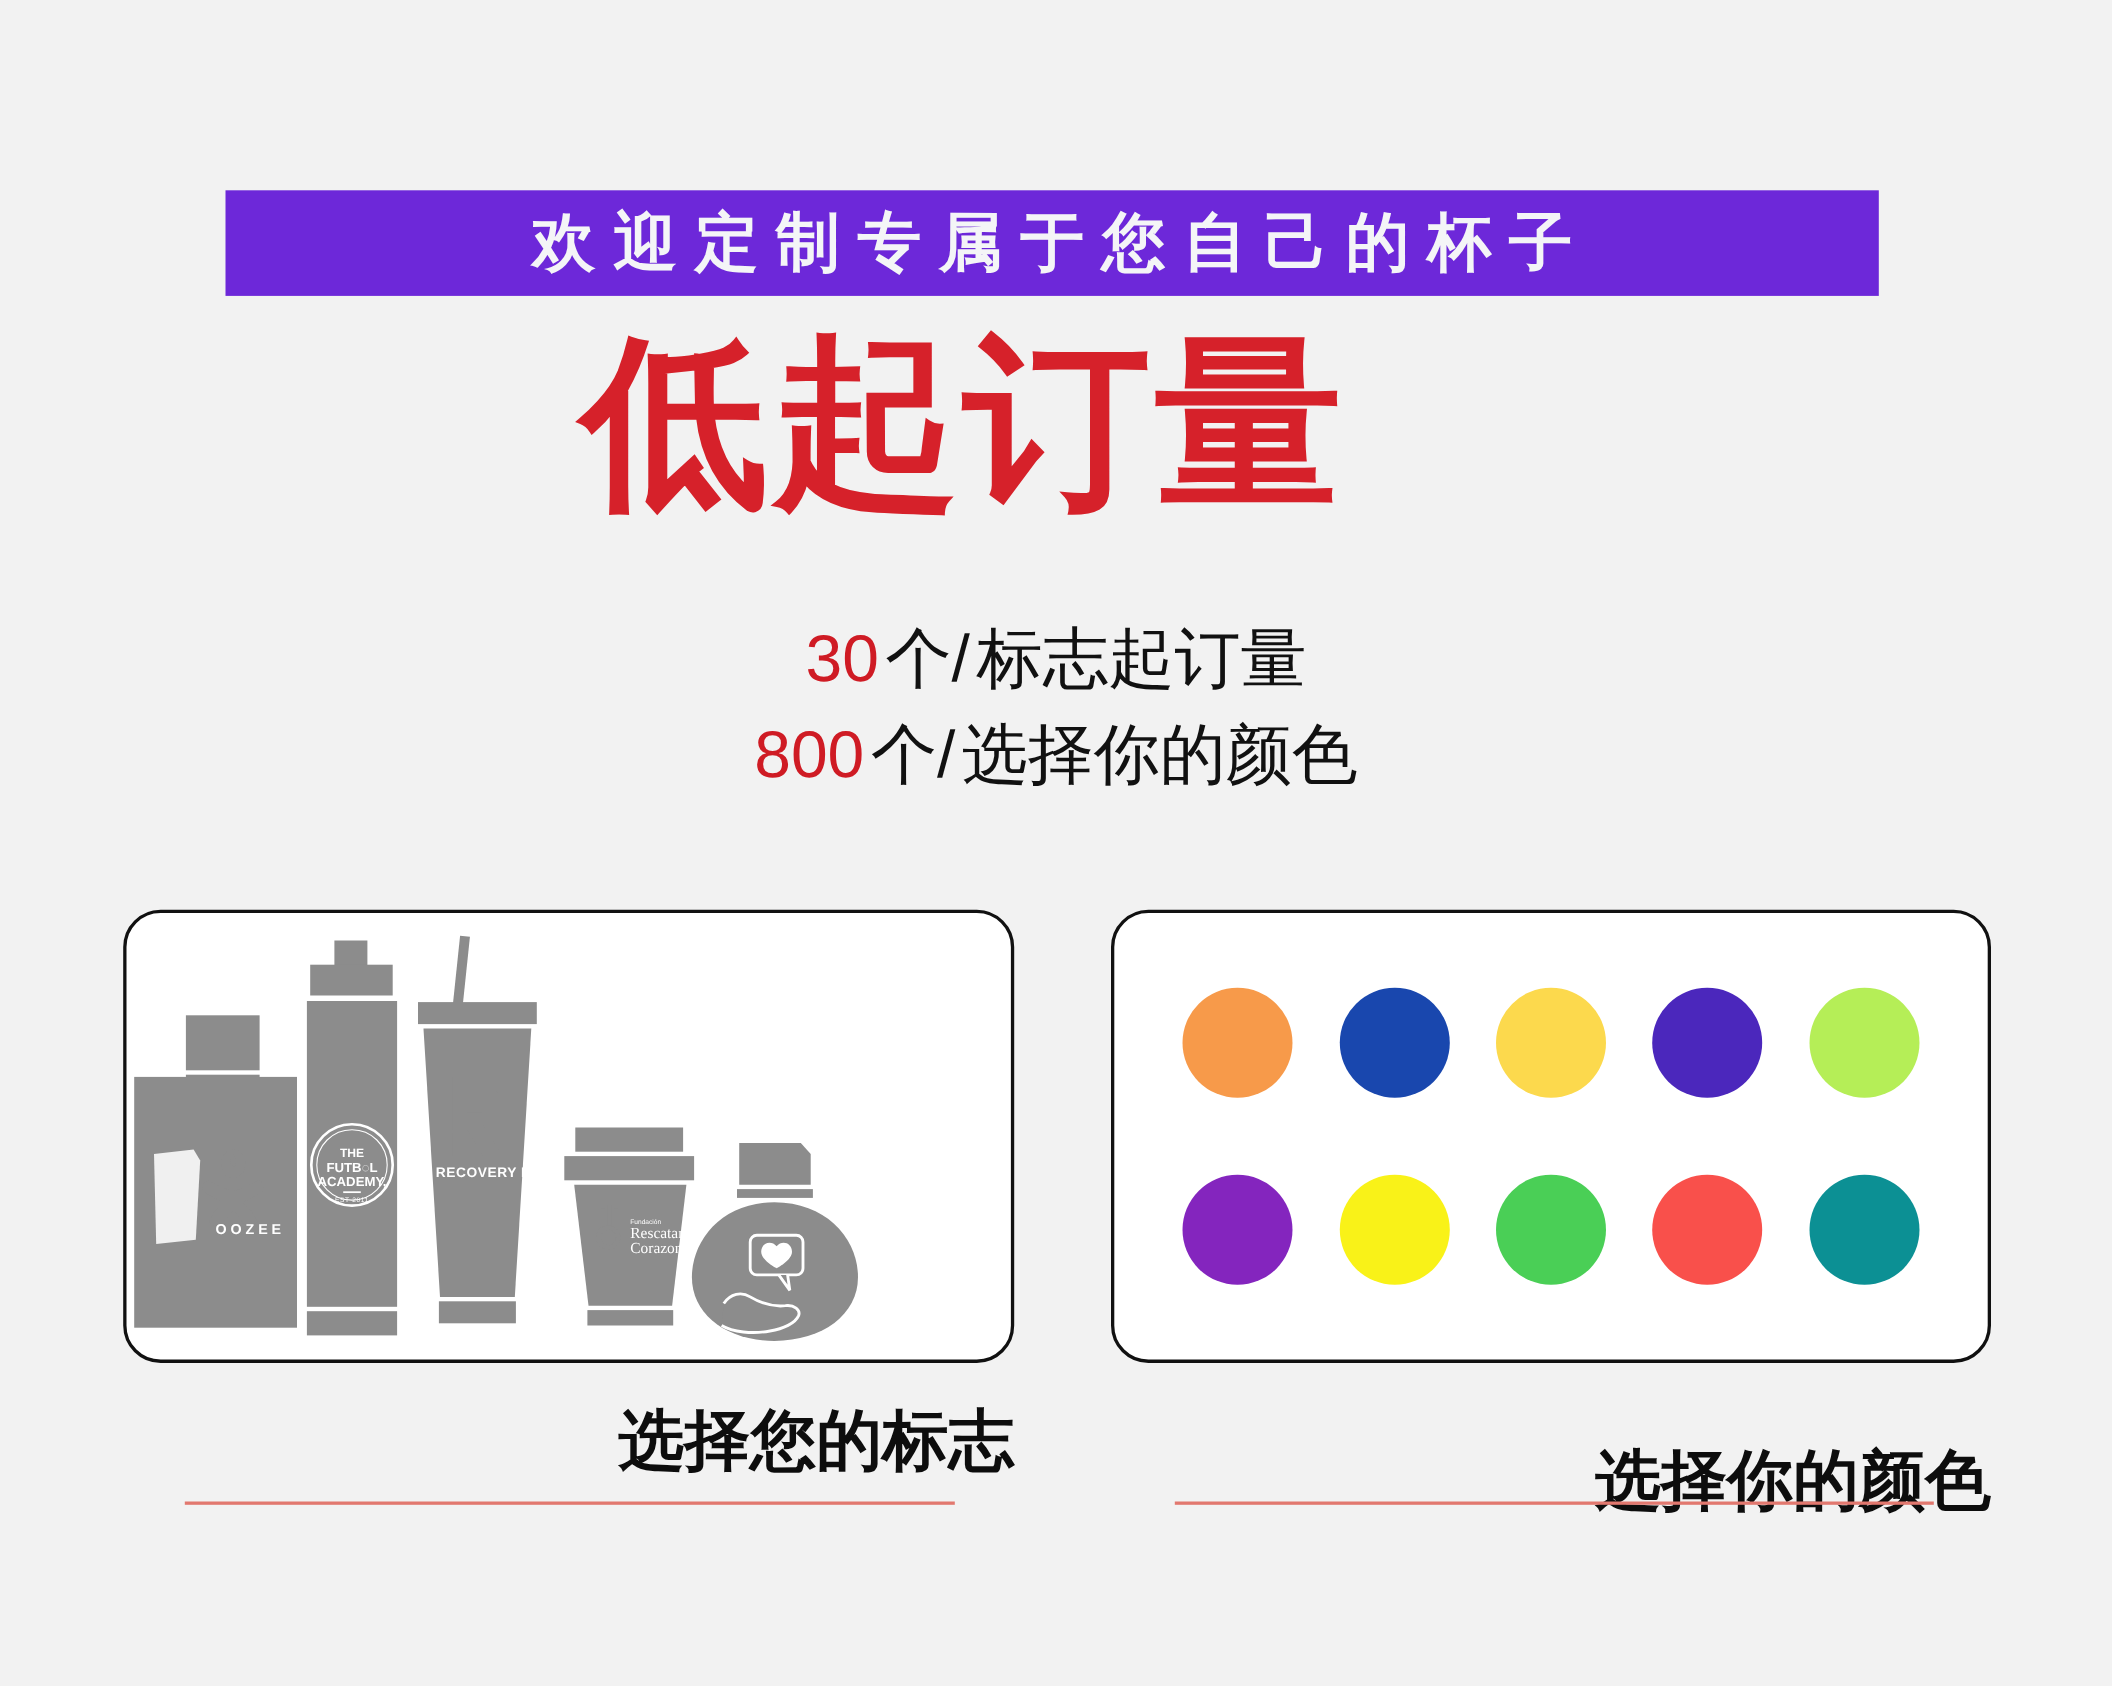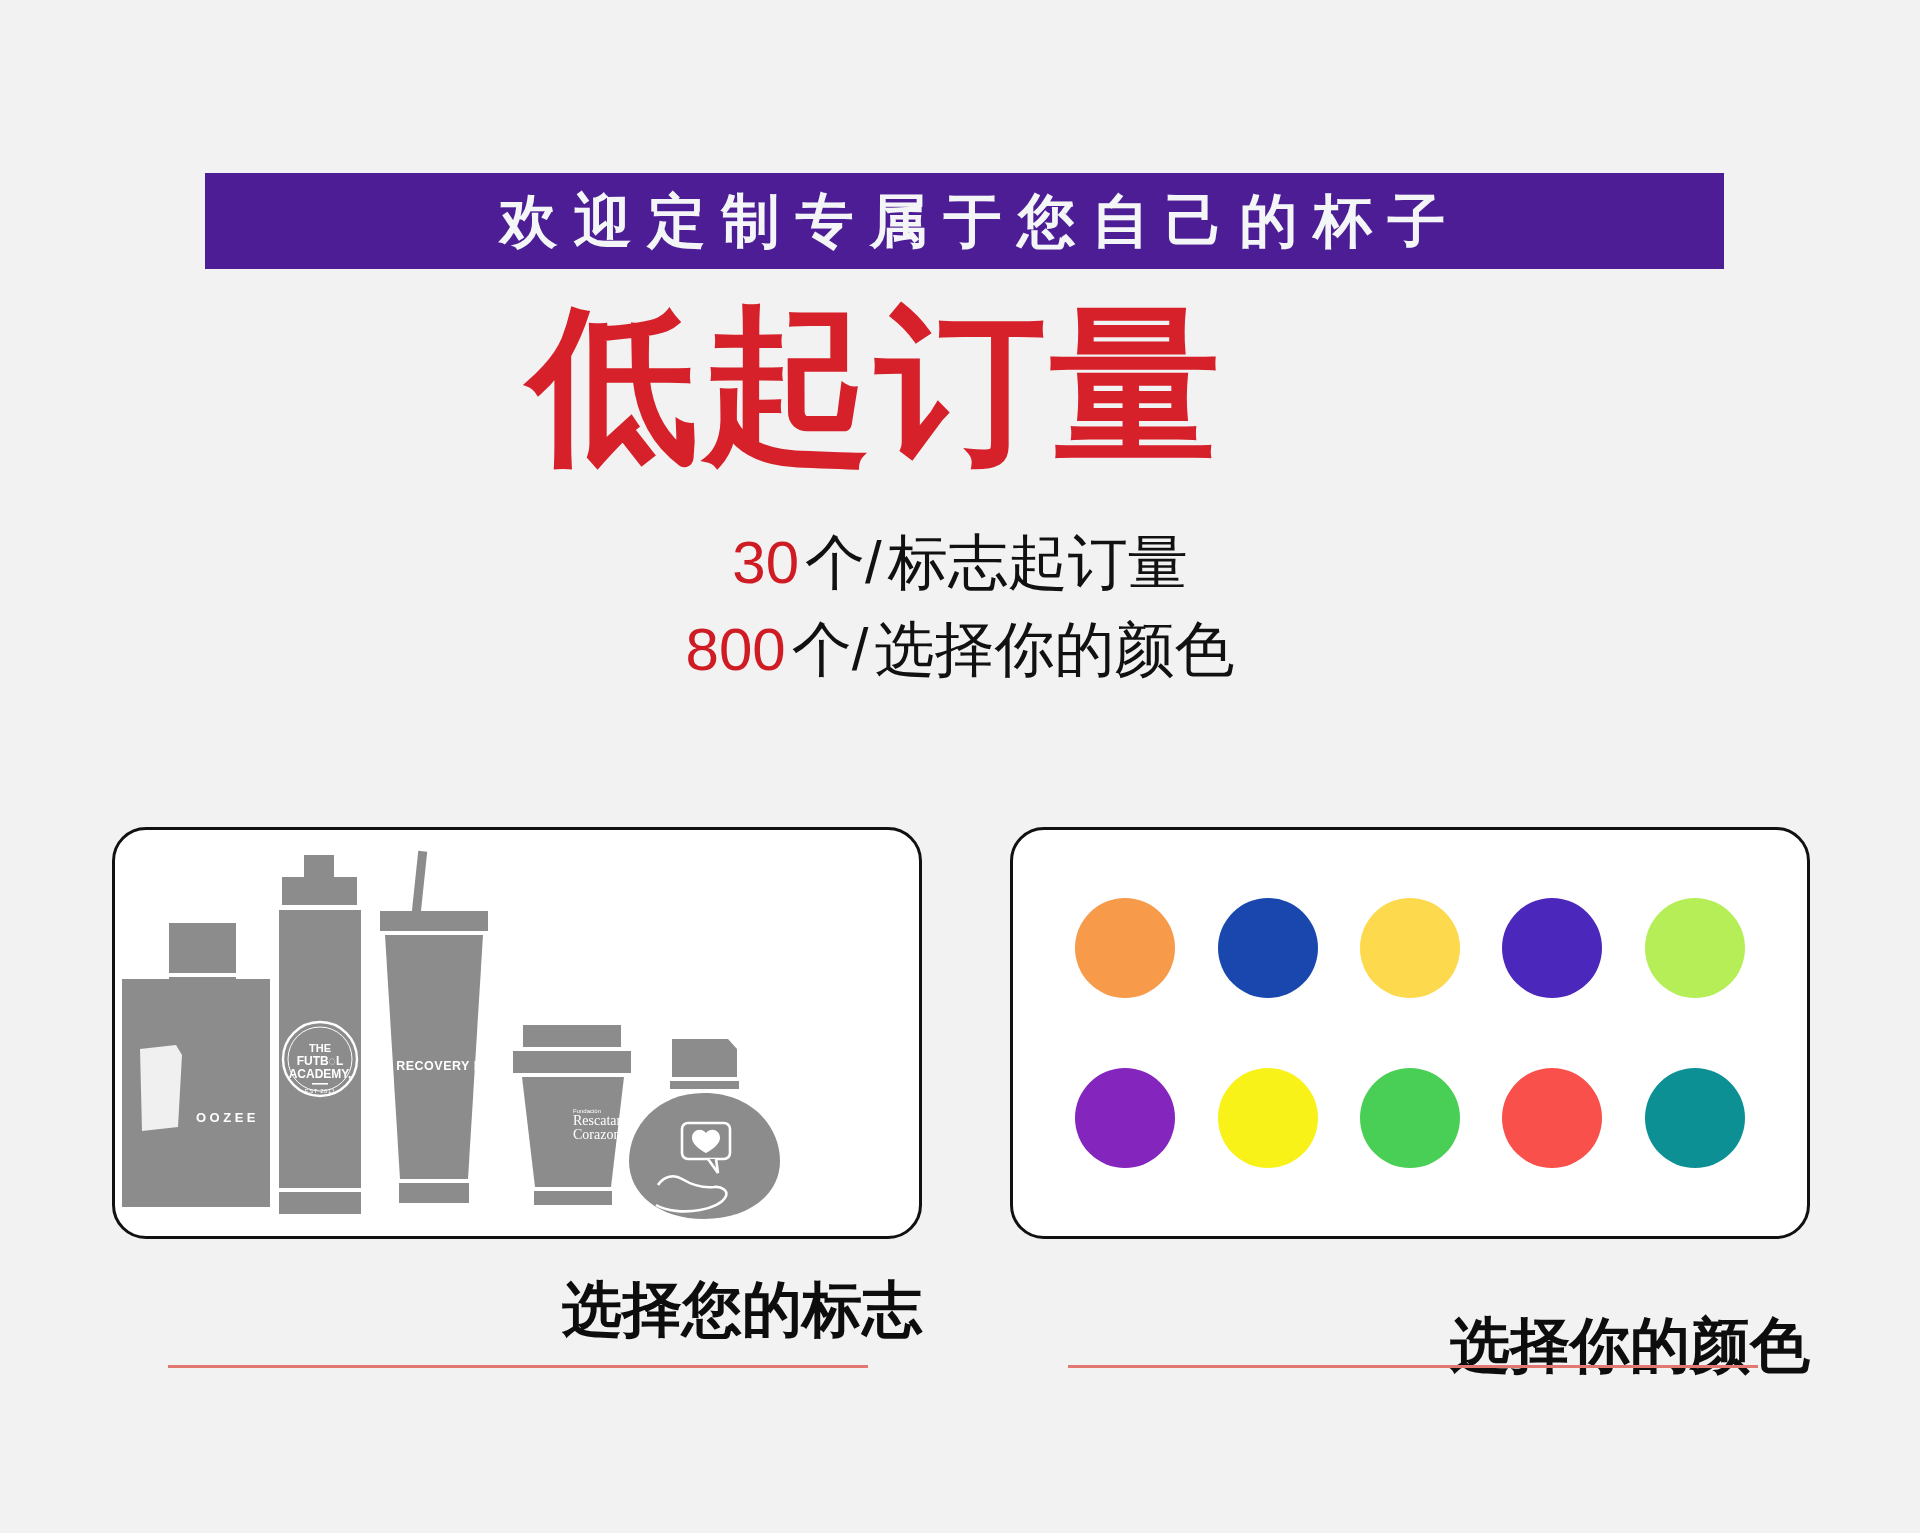--- a/index.html
+++ b/index.html
@@ -44,20 +44,21 @@
 
   
   .sub{
     position:absolute;left:0;width:1920px;
     text-align:center;
     font-size:60px;
     font-weight:500;
     color:#111111;
     line-height:1;
     white-space:nowrap;
+    margin-top:36px;
   }
   .sub1{top:533px;}
   .sub2{top:620px;}
   .sub .num{color:#cf1b24;font-weight:500;}
   .sub .sep{display:inline-block;width:6px;}
 
   
   .panel{
     position:absolute;
     background:#ffffff;
@@ -108,21 +109,21 @@
   .products{
     position:absolute;
     left:112px;top:827px;
     width:810px;height:412px;
   }
   .prod-svg{display:block;width:810px;height:412px;}
 </style>
 </head>
 <body style="background: rgb(242, 242, 242);">
 
-<div class="banner" style="background: #4c1d95; padding-left: 16px;">
+<div class="banner" style="background: #6d28d9;">
   <div class="banner-text" style="color: rgb(244, 245, 247);">欢迎定制专属于您自己的杯子</div>
 </div>
 
 <div class="headline" style="color: rgb(214, 33, 42);">低起订量</div>
 
 <div class="sub sub1">
   <span class="num" style="color: rgb(207, 27, 36);">30</span><span class="sep"></span><span>个/</span><span class="sep"></span><span>标志起订量</span>
 </div>
 <div class="sub sub2">
   <span class="num" style="color: rgb(207, 27, 36);">800</span><span class="sep"></span><span>个/</span><span class="sep"></span><span>选择你的颜色</span>

